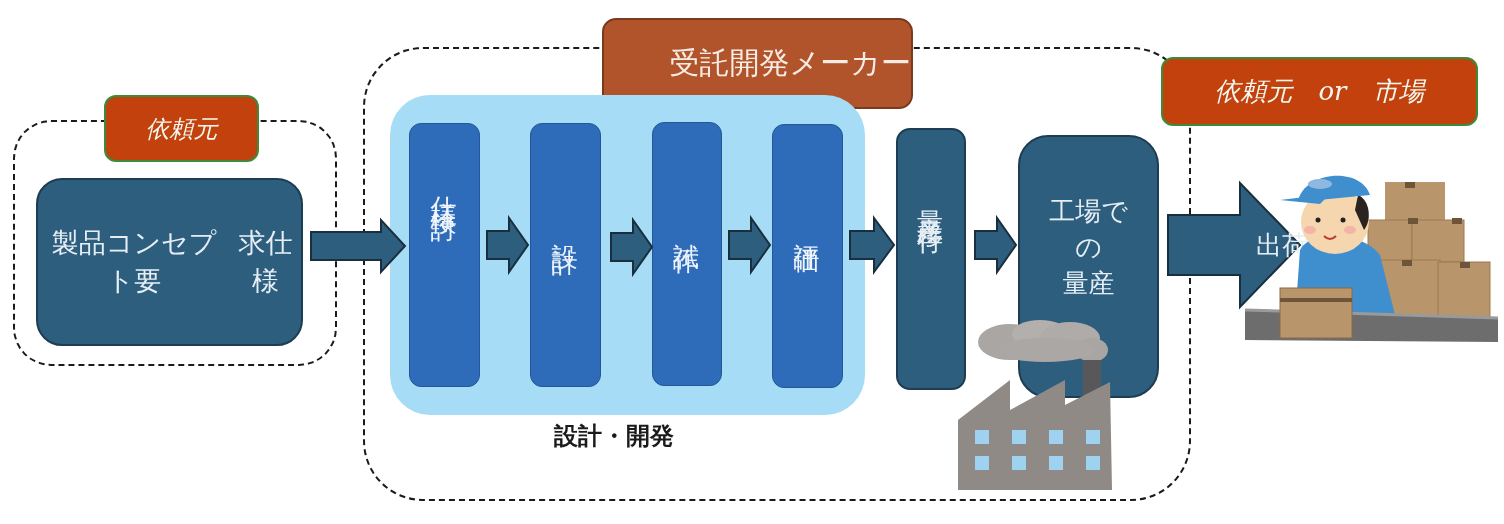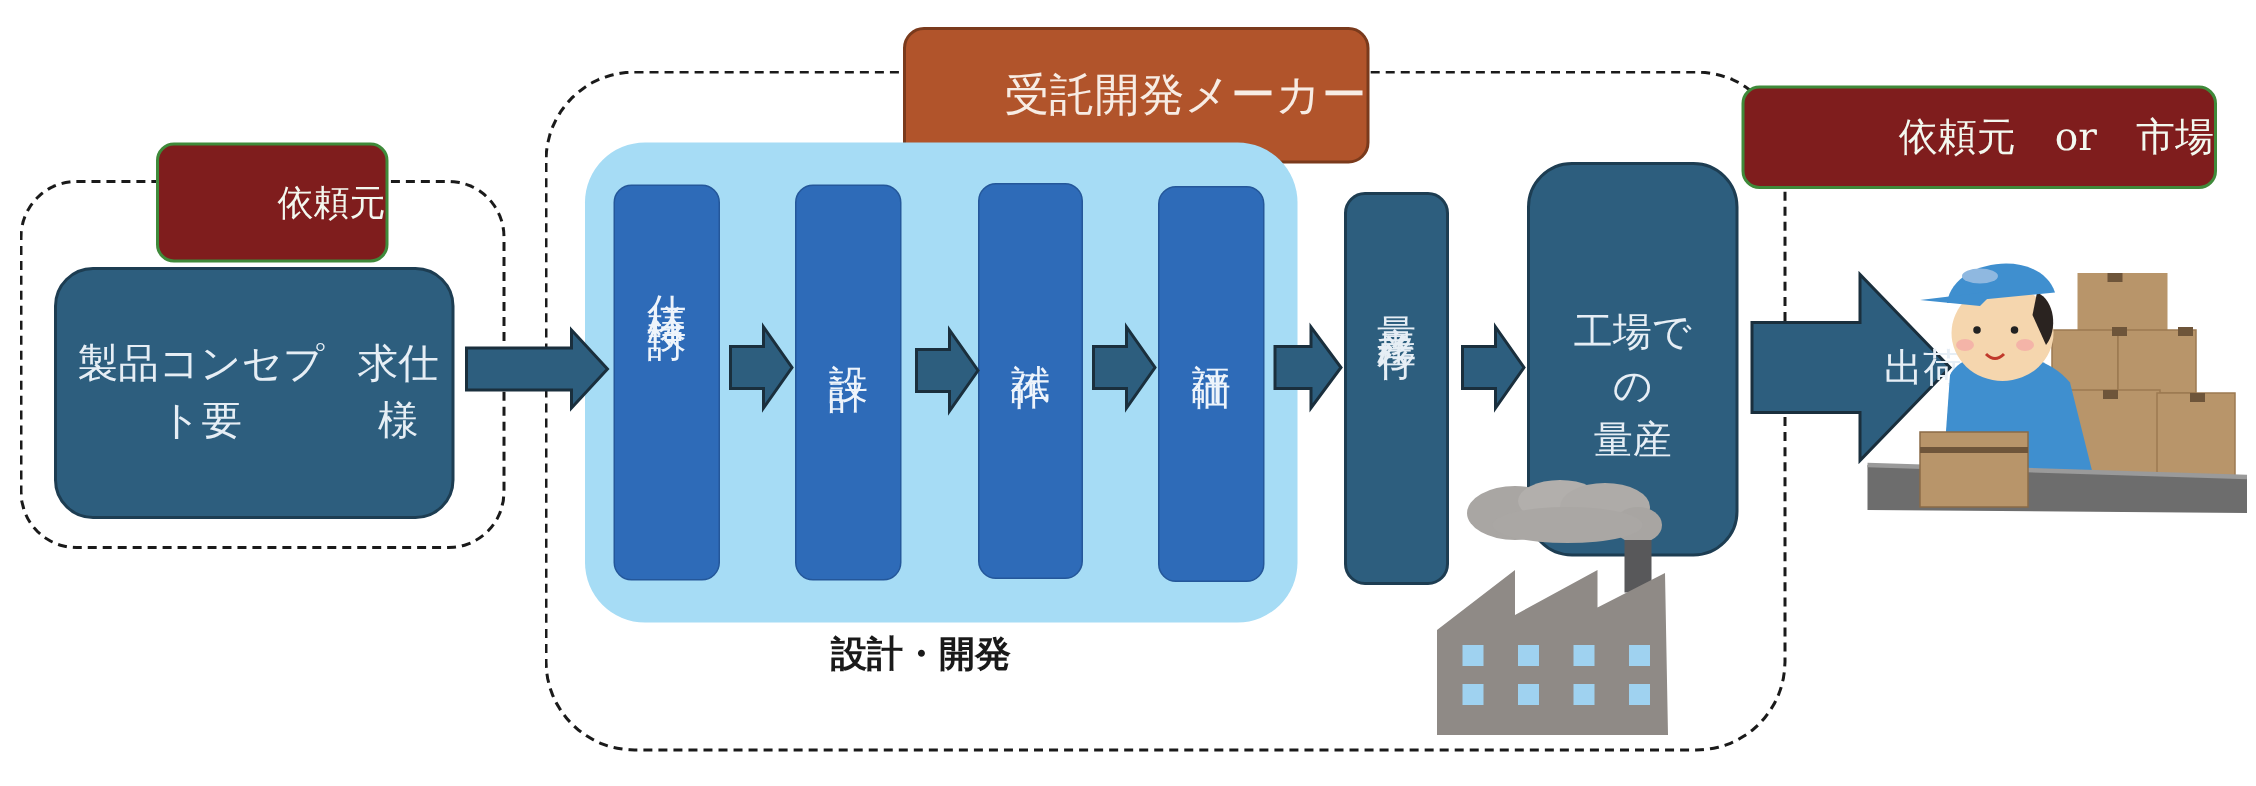--- a/index.html
+++ b/index.html
@@ -1,39 +1,39 @@
 <!DOCTYPE html>
 <html><head>
 <meta charset="utf-8">
 <style>
   html, body { margin:0; padding:0; background:#ffffff; }
   body { width:1504px; height:524px; position:relative; overflow:hidden;
          font-family:"DejaVu Serif","Liberation Serif", serif; }
   .abs { position:absolute; box-sizing:border-box; }
   .dash { border:2.5px dashed #1a1a1a; }
-  .label-green { background:#7f1d1d; border:2px solid #3f8a3a; border-radius:12px;
-                 color:#f3f8ef; display:flex; align-items:center; justify-content:flex-end; }
+  .label-green { background:#c2410c; border:2px solid #3f8a3a; border-radius:12px;
+                 color:#f3f8ef; display:flex; align-items:center; justify-content:center;font-style:italic; }
   .label-orange { background:#b1542b; border:2px solid #7a3a1c; border-radius:14px;
                   color:#f7ece4; display:flex; align-items:center; justify-content:center; }
   .dark-box { background:#2d5e7e; border:2px solid #1d3d52; border-radius:26px;
               color:#e6eef5; display:flex; align-items:center; justify-content:center; text-align:center; }
   .col { background:#2e6bb8; border:1.5px solid #24579a; border-radius:12px; color:#eef4fb;
          display:flex; justify-content:center; padding-top:0; }
   .col-dark { background:#2d5e7e; border:2px solid #1d3d52; border-radius:14px; color:#e6eef5;
               display:flex; justify-content:center; }
   .vtext { writing-mode: vertical-rl; text-orientation: upright; letter-spacing:6px; font-size:26px; }
   .lightblue { background:#a6dcf5; border-radius:40px; }
   .caption { color:#1a1a1a; font-family:"DejaVu Sans","Liberation Sans", sans-serif; font-weight:bold; font-size:24px; }
   svg.arrow { position:absolute; overflow:visible; }
 </style>
 </head>
 <body>
 
 <div class="abs dash" style="left:13px; top:120px; width:324px; height:246px; border-radius:38px;"></div>
-<div class="abs label-green" style="left:104px; top:95px; width:155px; height:80px; font-size:24px;">
+<div class="abs label-green" style="left:104px; top:95px; width:155px; height:67px; font-size:24px;">
   <span>依頼元</span>
 </div>
 <div class="abs dark-box" style="left:36px; top:178px; width:267px; height:168px; font-size:27px; line-height:38px;">
   <span>製品コンセプト要</span>
   <span>求仕様</span>
 </div>
 
 <div class="abs dash" style="left:363px; top:47px; width:828px; height:454px; border-radius:60px;"></div>
 <div class="abs label-orange" style="left:602px; top:18px; width:311px; height:91px; font-size:30px;justify-content:flex-end;">
   <span>受託開発メーカー</span>
@@ -55,21 +55,21 @@
 </div>
 
 <div class="abs caption" style="left:554px; top:420px;">
   <span>設計・開発</span>
 </div>
 
 <div class="abs col-dark" style="left:896px; top:128px; width:70px; height:262px; padding-top:60px;">
   <span class="vtext">量産移行</span>
 </div>
 
-<div class="abs dark-box" style="left:1018px; top:108px; width:141px; height:263px; border-radius:30px; flex-direction:column; justify-content:flex-start; padding-top:94px; font-size:26px; line-height:36px;">
+<div class="abs dark-box" style="left:1018px; top:135px; width:141px; height:263px; border-radius:30px; flex-direction:column; justify-content:flex-start; padding-top:56px; font-size:26px; line-height:36px;">
   <span>工場で</span>
   <span>の</span>
   <span>量産</span>
 </div>
 
 <svg class="abs" style="left:940px;top:320px;" width="200" height="180" viewBox="0 0 200 180">
   <g>
     <ellipse cx="70" cy="22" rx="32" ry="18" fill="#a9a6a3"></ellipse>
     <ellipse cx="100" cy="14" rx="28" ry="14" fill="#b2afac"></ellipse>
     <ellipse cx="130" cy="18" rx="30" ry="16" fill="#aeaba8"></ellipse>

